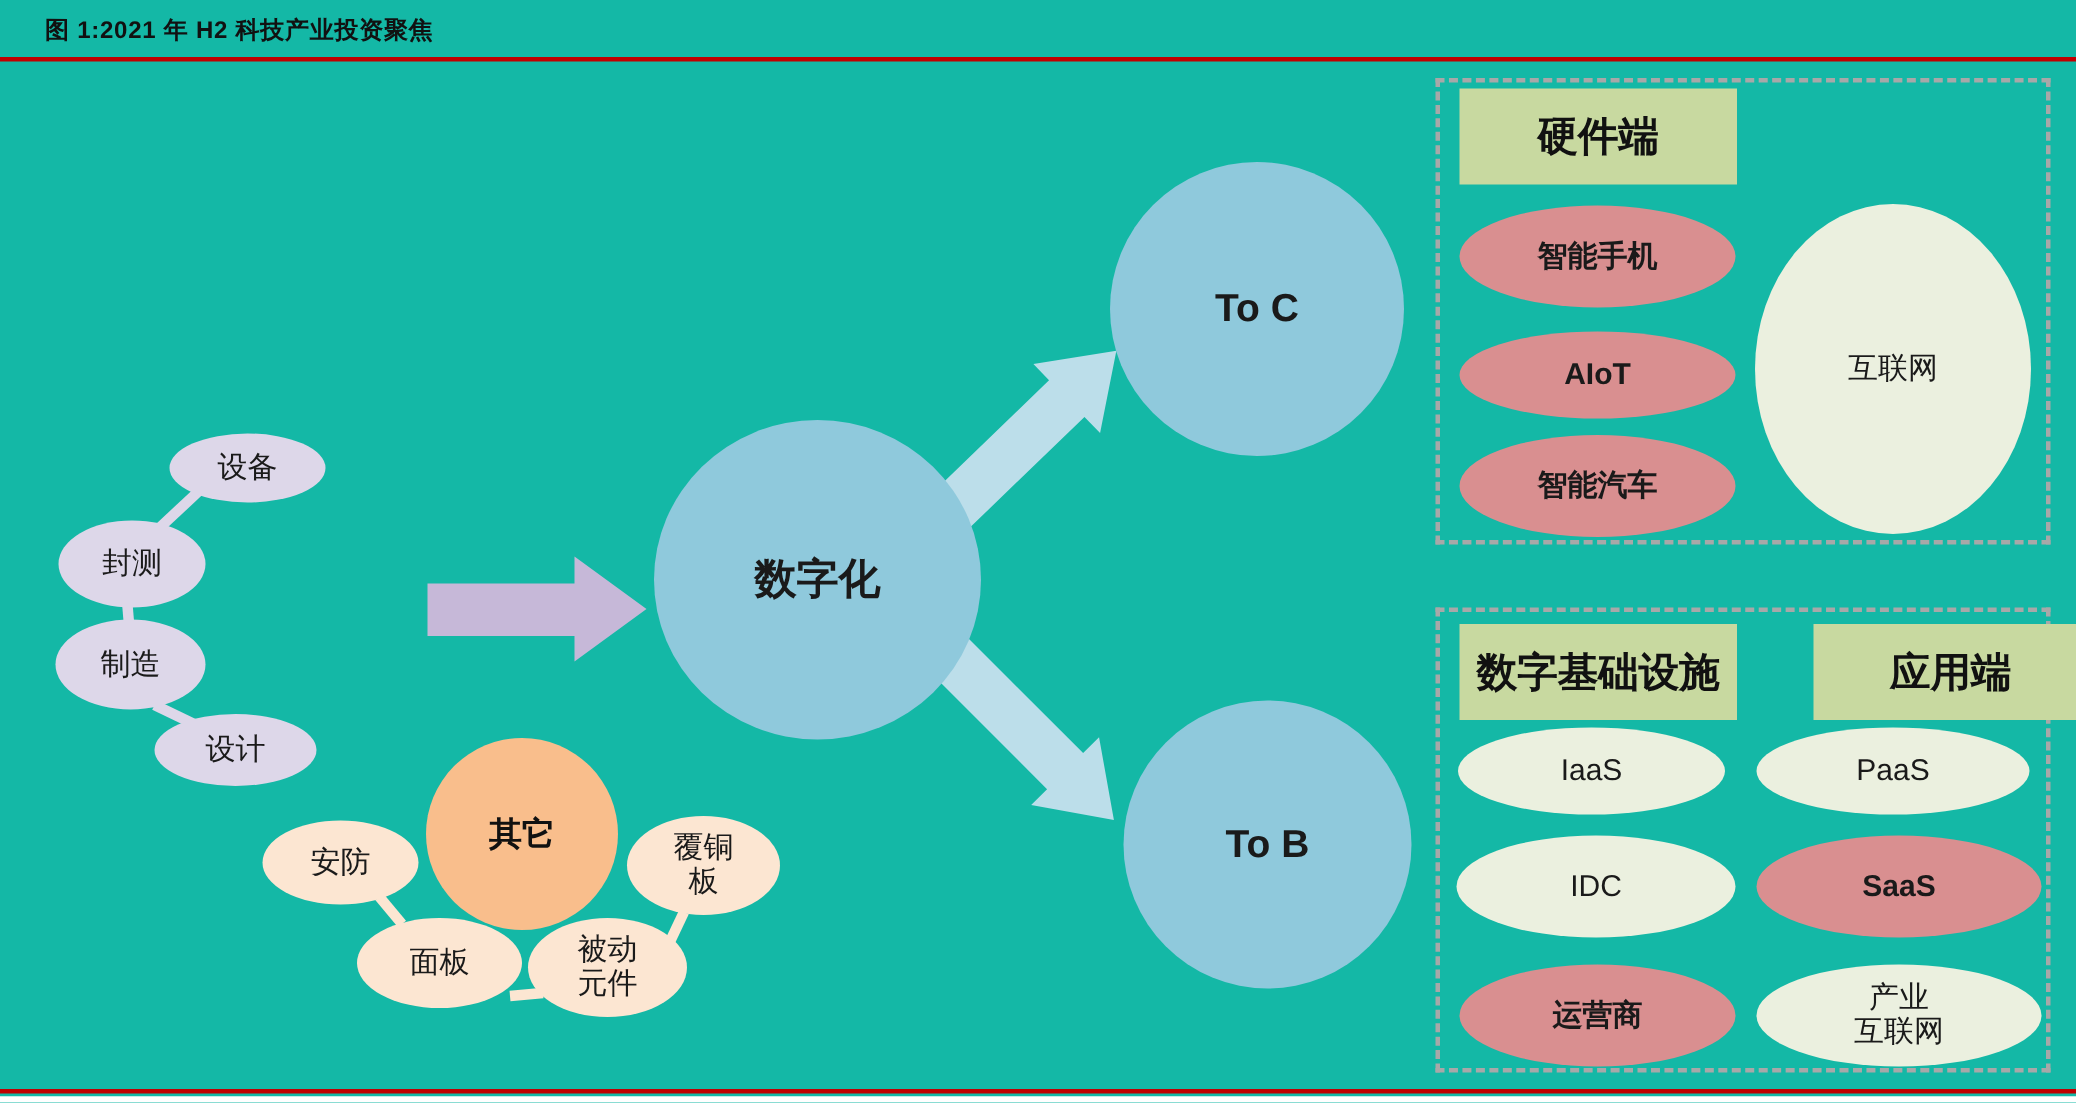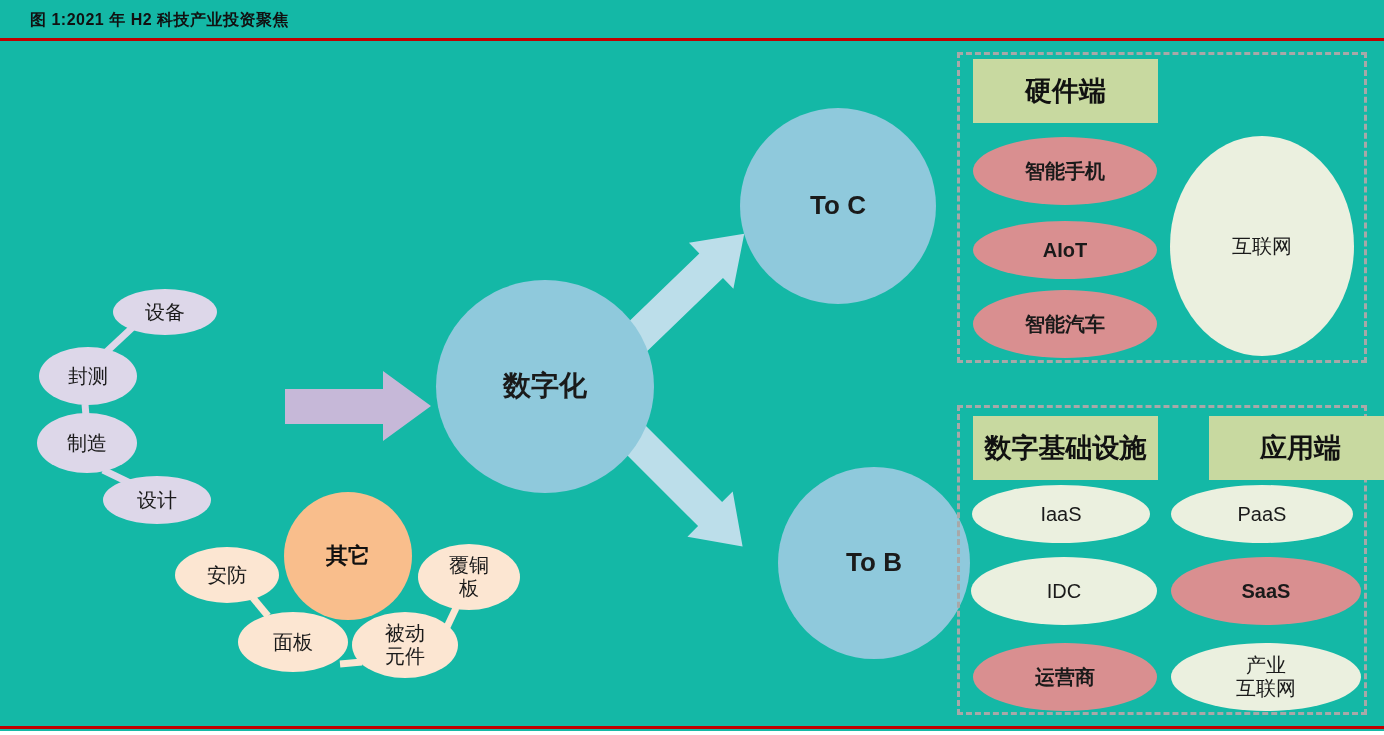--- a/index.html
+++ b/index.html
@@ -96,21 +96,21 @@
   <div class="node orange" style="left:284px; top:492px; width:128px; height:128px;">
     <span class="main-label">其它</span>
   </div>
 
   <div class="node blue" style="left:436px; top:280px; width:218px; height:213px;">
     <span class="digital-label">数字化</span>
   </div>
   <div class="node blue" style="left:740px; top:108px; width:196px; height:196px;">
     <span class="tobc-label">To C</span>
   </div>
-  <div class="node blue" style="left:778px; top:467px; width:192px; height:192px;">
+  <div class="node blue" style="left:749px; top:467px; width:192px; height:192px;">
     <span class="tobc-label">To B</span>
   </div>
 
   <div class="panel panel-1">
     <div class="hdr" style="left:13px; top:4px; width:185px;">硬件端</div>
     <div class="oval red-oval bold" style="left:13px; top:82px; width:184px; height:68px;">智能手机</div>
     <div class="oval red-oval bold" style="left:13px; top:166px; width:184px; height:58px;">AIoT</div>
     <div class="oval red-oval bold" style="left:13px; top:235px; width:184px; height:68px;">智能汽车</div>
     <div class="oval green-lt" style="left:210px; top:81px; width:184px; height:220px;">互联网</div>
   </div>

